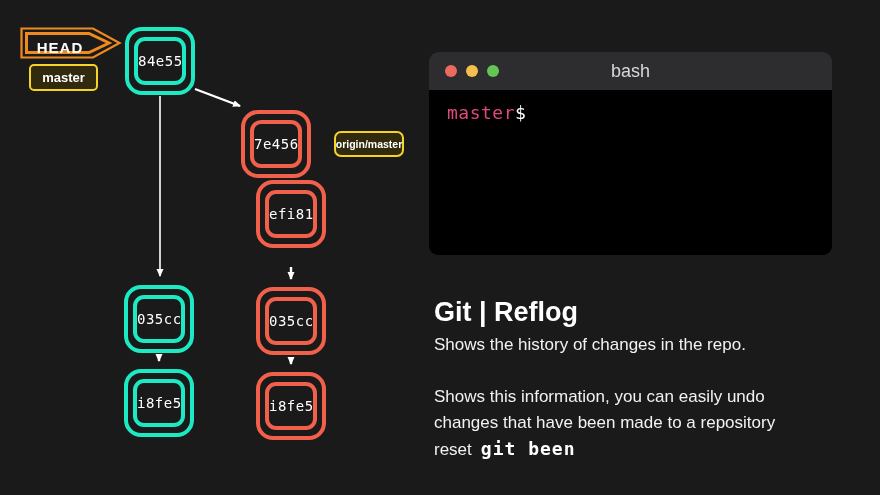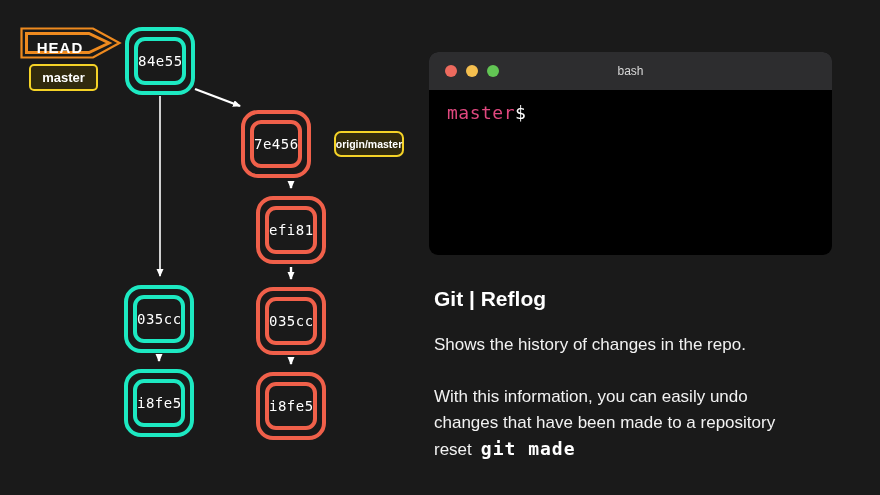--- a/index.html
+++ b/index.html
@@ -51,21 +51,21 @@
     font-family: "DejaVu Sans Mono", monospace;
     font-size: 14px;
     color: #ffffff;
     letter-spacing: 0.5px;
   }
   .teal, .teal .inner { border-color: #1de9c2; }
   .coral, .coral .inner { border-color: #f0604a; }
 
   .pos-n0 { left: 125px; top: 27px; }
   .pos-n1 { left: 241px; top: 110px; }
-  .pos-n2 { left: 256px; top: 196px; }
+  .pos-n2 { left: 256px; top: 180px; }
   .pos-n3 { left: 256px; top: 287px; }
   .pos-n4 { left: 256px; top: 372px; }
   .pos-n5 { left: 124px; top: 285px; }
   .pos-n6 { left: 124px; top: 369px; }
 
   
   .tag {
     position: absolute;
     box-sizing: border-box;
     border: 2px solid #f5d327;
@@ -121,37 +121,37 @@
     gap: 9px;
   }
   .dot { width: 12px; height: 12px; border-radius: 50%; }
   .dot-red { background: #ed6a5e; }
   .dot-yellow { background: #f5bf4f; }
   .dot-green { background: #62c554; }
   .term-title {
     width: 100%;
     text-align: center;
     color: #d8d8d8;
-    font-size: 12px;
+    font-size: 18px;
   }
   .term-body {
     padding: 12px 18px;
     font-family: "DejaVu Sans Mono", monospace;
     font-size: 18px;
     letter-spacing: 0.5px;
   }
   .prompt-branch { color: #e1487f; }
   .prompt-symbol { color: #ffffff; }
 
   
   .info-title {
     position: absolute;
-    left: 434px; top: 287px;
-    color: #ffffff;
-    font-size: 21px;
+    left: 434px; top: 297px;
+    color: #ffffff;
+    font-size: 27px;
     font-weight: bold;
   }
   .info-p1 {
     position: absolute;
     left: 434px; top: 335px;
     color: #f2f2f2;
     font-size: 17px;
   }
   .info-p2 {
     position: absolute;
@@ -249,18 +249,18 @@
       <div class="term-title">bash</div>
     </div>
     <div class="term-body">
       <span class="prompt-branch">master</span><span class="prompt-symbol">$</span>
     </div>
   </div>
 
   <div class="info-title">Git | Reflog</div>
   <div class="info-p1">Shows the history of changes in the repo.</div>
   <div class="info-p2">
-    <span class="line">With this information, you can easily undo</span>
+    <span class="line">Shows this information, you can easily undo</span>
     <span class="line">changes that have been made to a repository</span>
-    <span class="line"><span>reset</span><span class="inline-code">git made</span></span>
+    <span class="line"><span>reset</span><span class="inline-code">git been</span></span>
   </div>
 
 </div>
 
 </body></html>

